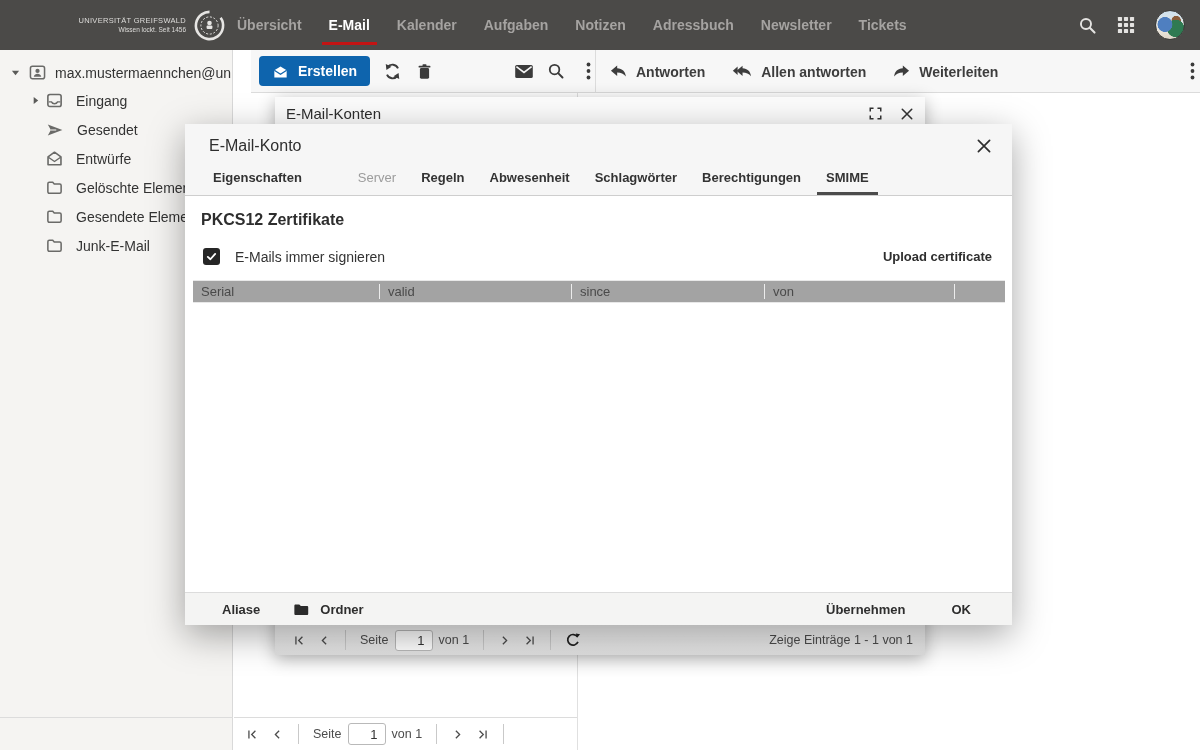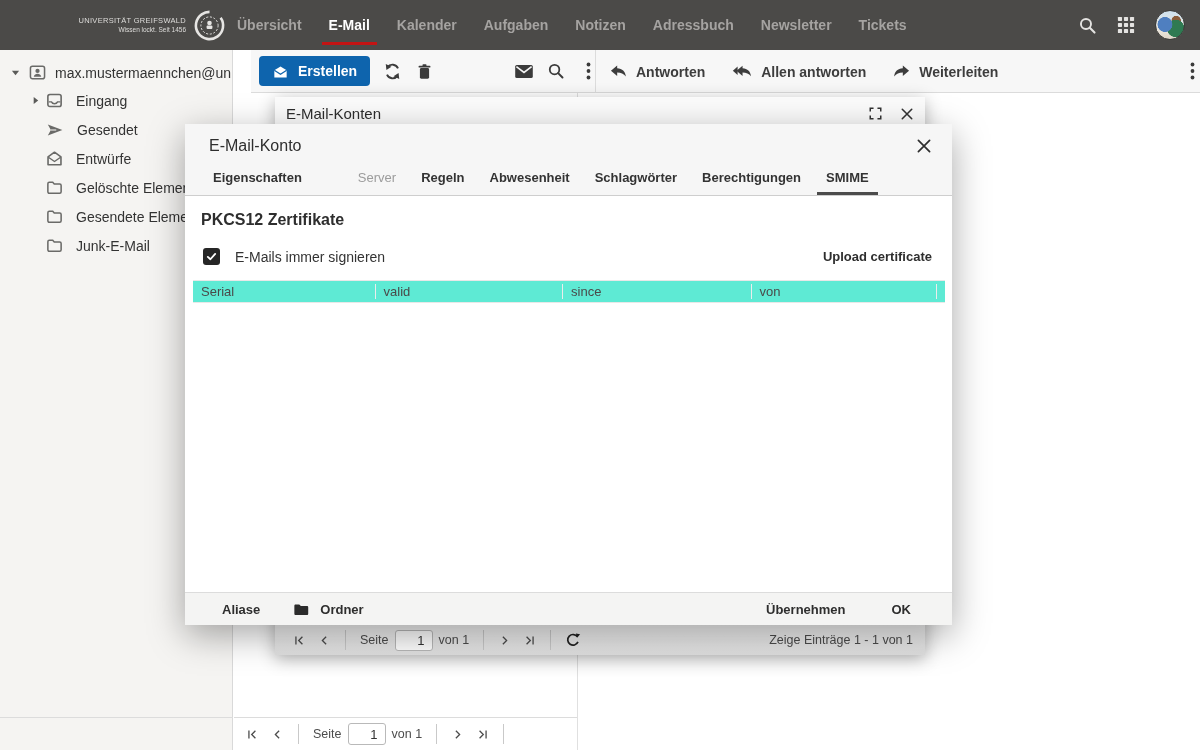--- a/index.html
+++ b/index.html
@@ -78,21 +78,21 @@
     background:linear-gradient(#f5f5f5,#e0e0e0); border-top:1px solid #c7c7c7;
     display:flex; align-items:center; padding:0 12px; font-size:12.5px; color:#4c4c4c; }
   .pag-btn { color:#4c4c4c; background:none; border:none; padding:0 6px; display:flex; align-items:center; }
   .pag-sep { width:1px; height:20px; background:#c9c9c9; margin:0 8px; }
   .pag-label { margin:0 6px; white-space:nowrap; }
   .page-input { width:38px; height:22px; border:1px solid #b9b9b9; border-radius:3px;
     background:#fff; text-align:right; padding-right:7px; font-size:13px; color:#333; font-family:inherit; }
   .pag-status { margin-left:auto; font-size:12.5px; color:#4c4c4c; white-space:nowrap; }
 
   
-  .modal { position:absolute; left:185px; top:124px; width:767px; height:501px;
+  .modal { position:absolute; left:185px; top:124px; width:827px; height:501px;
     background:#fff; box-shadow:0 10px 34px rgba(0,0,0,.35); z-index:5;
     display:flex; flex-direction:column; }
   .modal-head { background:#f6f6f6; border-bottom:1px solid #cecece; flex:0 0 auto; }
   .modal-title-row { display:flex; align-items:center; padding:13px 20px 0 24px; }
   .modal-title { font-size:16px; color:#2e2e2e; }
   .modal-close { margin-left:auto; color:#2e2e2e; background:none; border:none; }
   .tabs { display:flex; gap:25px; padding:0 28px; margin-top:15px;align-items:flex-end; }
   .tab { font-size:13px; font-weight:700; color:#333; padding-bottom:10px; position:relative; white-space:nowrap; }
   .tab.disabled { color:#9c9c9c; font-weight:400;margin-left:31px; }
   .tab.active::after { content:""; position:absolute; left:-9px; right:-9px; bottom:0;
@@ -100,21 +100,21 @@
   .modal-body { flex:1 1 auto; position:relative; background:#fff; }
   .pkcs-heading { font-size:16px; font-weight:700; color:#2e2e2e; padding:15px 24px 10px 16px; }
   .sign-row { display:flex; align-items:center; padding:9px 20px 13px 18px; }
   .checkbox { width:17px; height:17px; background:#262626; border-radius:3px; color:#fff;
     display:flex; align-items:center; justify-content:center; flex:0 0 auto; }
   .sign-label { margin-left:15px; font-size:14px; color:#333; }
   .upload-btn { margin-left:auto; font-size:13px; font-weight:700; color:#2e2e2e;
     background:none; border:none; font-family:inherit; }
   .cert-table { margin:2px 7px 0 8px; }
   .tr { display:flex; align-items:center; }
-  .thead { background:#5eead4; border-top:1px solid #e8e8e8; border-bottom:1px solid #e8e8e8;
+  .thead { background:#a3a3a3; border-top:1px solid #e8e8e8; border-bottom:1px solid #e8e8e8;
     height:23px; font-size:13px; color:#4a4a4a; }
   .th, .td { padding-left:8px; white-space:nowrap; overflow:hidden; }
   .th { border-right:1px solid #ececec; height:15px; line-height:15px; }
   .th:last-child { border-right:none; }
   .c1 { width:187px; } .c2 { width:192px; } .c3 { width:193px; } .c4 { width:190px; }
   .c5 { flex:1; }
   .tdata { height:29px; border-bottom:1px solid #ececec; font-size:14px; color:#333; }
   .modal-footer { flex:0 0 33px; background:#f4f4f3; border-top:1px solid #dcdcdc;
     display:flex; align-items:center; padding:0 41px 0 37px; font-size:13px; font-weight:700; color:#2e2e2e; }
   .footer-btn { background:none; border:none; font:inherit; color:inherit; display:flex; align-items:center; gap:10px; }

